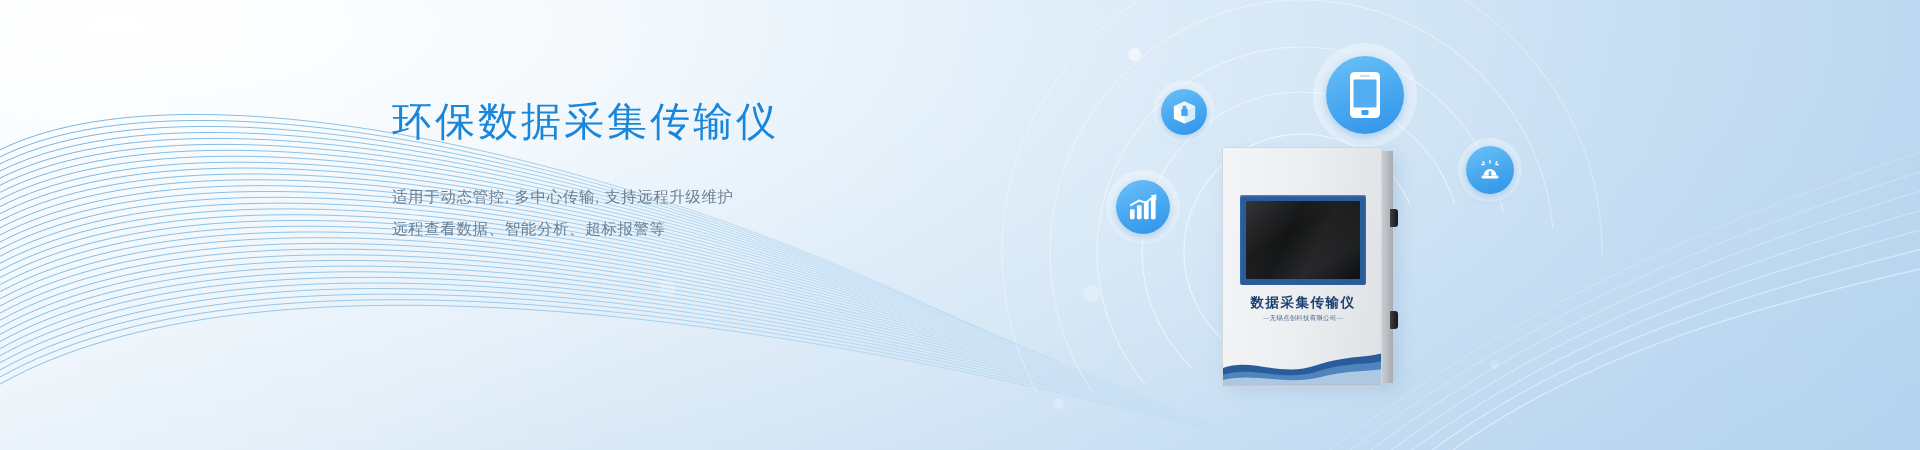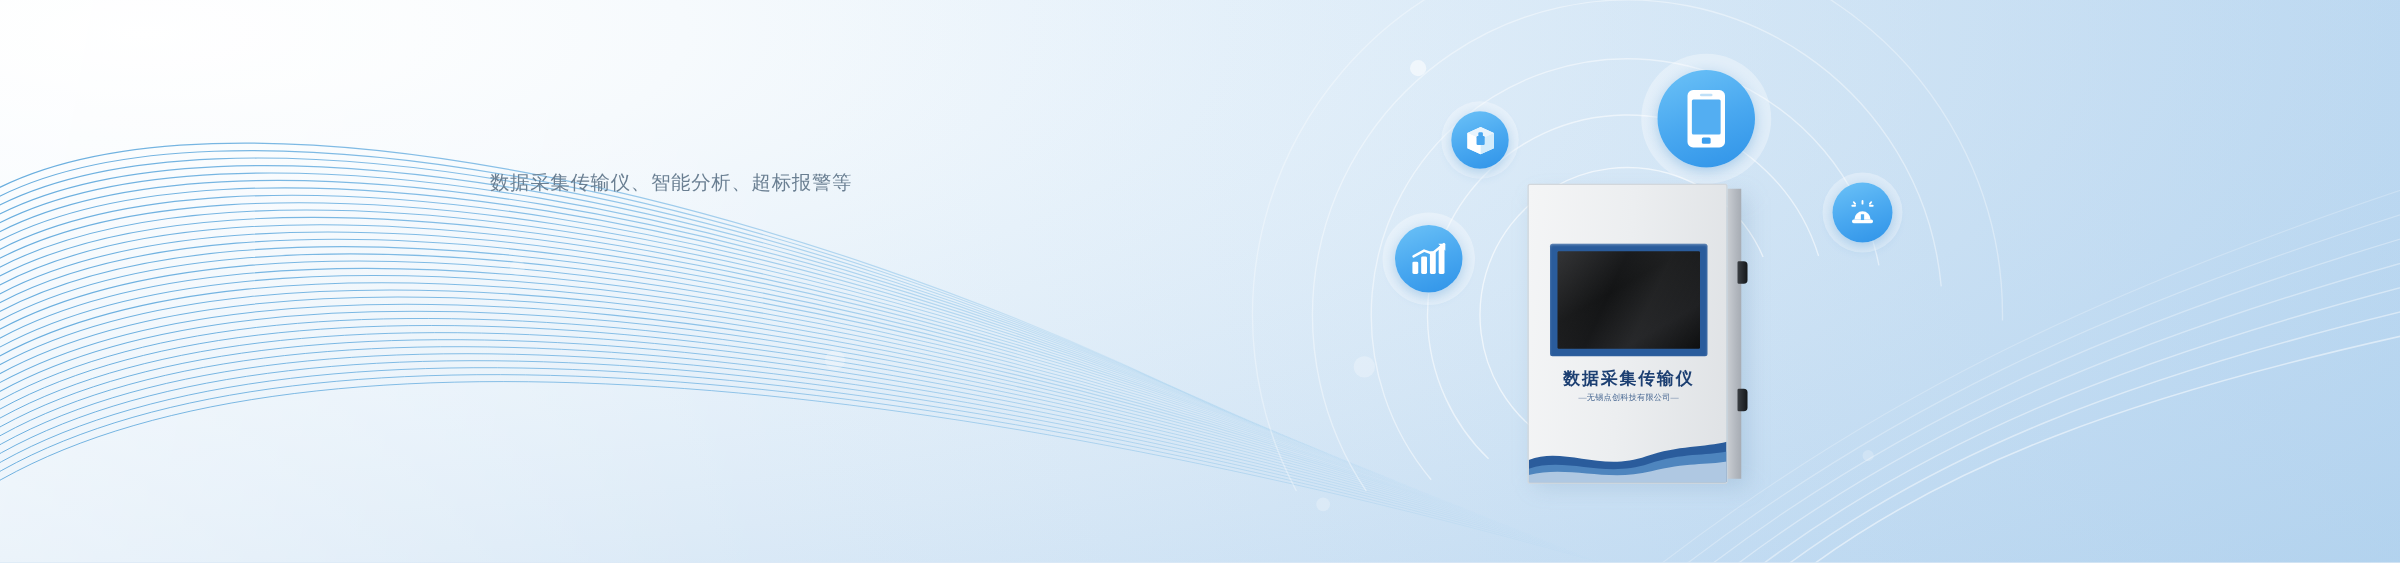--- a/index.html
+++ b/index.html
@@ -195,22 +195,24 @@
   </svg>
 
   <div class="dot" style="left:1128px;top:48px;width:13px;height:13px;"></div>
   <div class="dot" style="left:1083px;top:285px;width:17px;height:17px;opacity:.5;"></div>
   <div class="dot" style="left:1053px;top:398px;width:11px;height:11px;opacity:.45;"></div>
   <div class="dot" style="left:660px;top:280px;width:16px;height:16px;opacity:.42;"></div>
   <div class="dot" style="left:408px;top:208px;width:12px;height:12px;opacity:.40;"></div>
   <div class="dot" style="left:1490px;top:360px;width:9px;height:9px;opacity:.40;"></div>
 
   <div id="copy">
+    <div id="headline">环保数据采集传输仪</div>
     <div id="sublist">
-      <div class="sub-line">数据采集传输仪、智能分析、超标报警等</div>
+      <div class="sub-line">适用于动态管控, 多中心传输, 支持远程升级维护</div>
+      <div class="sub-line">远程查看数据、智能分析、超标报警等</div>
     </div>
   </div>
 
   <div class="bubble" id="bubble-phone">
     <span class="halo"></span>
     <span class="core">
       <svg width="34" height="48" viewBox="0 0 34 48" aria-hidden="true">
         <rect x="2" y="1" width="30" height="46" rx="4.5" fill="#ffffff"></rect>
         <rect x="5.5" y="8.5" width="23" height="28" rx="1.2" fill="#53aef2"></rect>
         <rect x="12" y="4" width="10" height="2" rx="1" fill="#bfe0f8"></rect>

